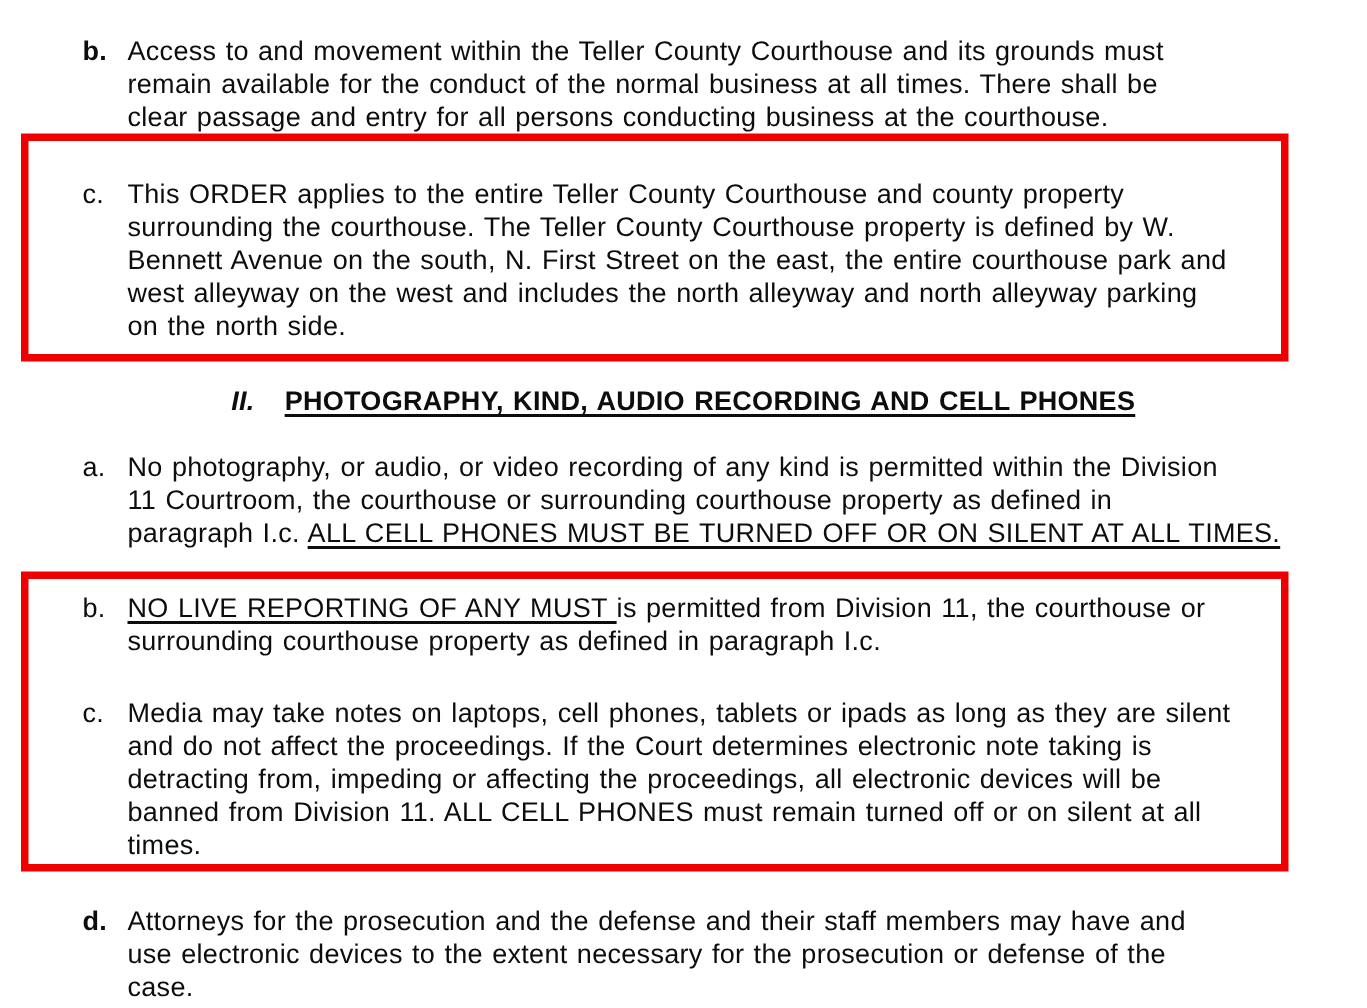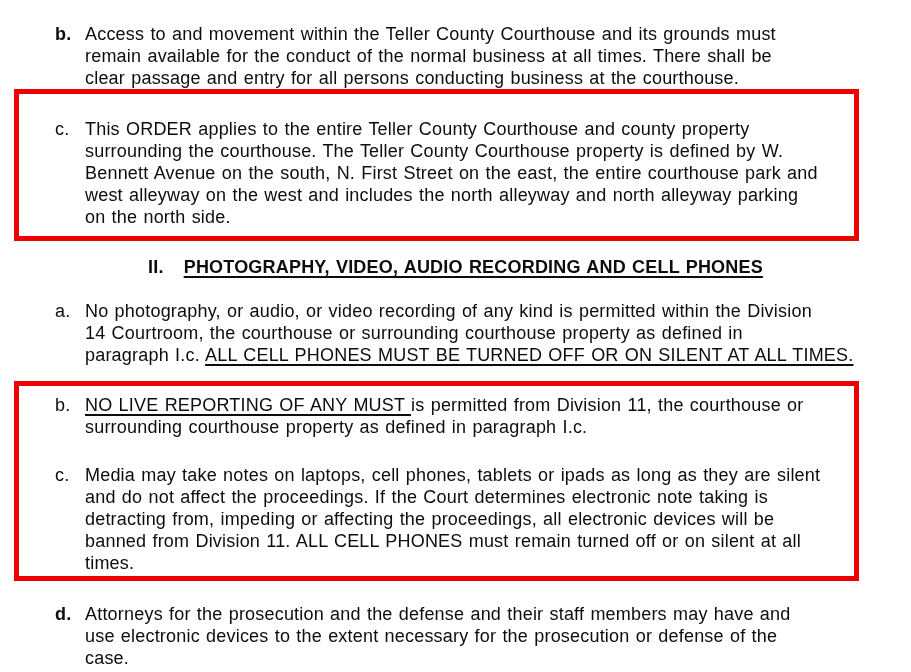--- a/index.html
+++ b/index.html
@@ -46,21 +46,21 @@
     margin-right: 14px;
   }
   .box1 { margin-top: 0px; padding-top: 24px; padding-bottom: 8px; }
   .box2 { margin-top: 15px; padding-top: 8px; padding-bottom: 2px; }
   .box2 .para + .para { margin-top: 26px; }
   .section-heading {
     margin-top: 15px;
     text-align: center;
     font-weight: 700;
   }
-  .section-heading .numeral { margin-right: 20px; }
+  .section-heading .numeral { margin-right: 20px; font-style: italic; }
   .section-heading .title {
     text-decoration: underline;
     text-decoration-thickness: 2px;
     text-underline-offset: 3px;
   }
   .u {
     text-decoration: underline;
     text-decoration-thickness: 1.5px;
     text-underline-offset: 3px;
     text-align: right;
@@ -85,27 +85,27 @@
       <span class="marker">c.</span>
       <span class="ptext">This ORDER applies to the entire Teller County Courthouse and county property
 surrounding the courthouse.  The Teller County Courthouse property is defined by W.
 Bennett Avenue on the south, N. First Street on the east, the entire courthouse park and
 west alleyway on the west and includes the north alleyway and north alleyway parking
 on the north side.</span>
     </div>
   </div>
 
   <div class="section-heading">
-    <span class="numeral">II.</span><span class="title">PHOTOGRAPHY, VIDEO, AUDIO RECORDING AND CELL PHONES</span>
+    <span class="numeral">II.</span><span class="title">PHOTOGRAPHY, KIND, AUDIO RECORDING AND CELL PHONES</span>
   </div>
 
   <div class="para outer-para para-2a">
     <span class="marker">a.</span>
     <span class="ptext"><span>No photography, or audio, or video recording of any kind is permitted within the Division
-14 Courtroom, the courthouse or surrounding courthouse property as defined in
+11 Courtroom, the courthouse or surrounding courthouse property as defined in
 paragraph I.c.  </span><span class="u">ALL CELL PHONES MUST BE TURNED OFF OR ON SILENT AT ALL TIMES.</span></span>
   </div>
 
   <div class="hl-box box2">
     <div class="para">
       <span class="marker">b.</span>
       <span class="ptext"><span class="u">NO LIVE REPORTING OF ANY MUST </span><span>is permitted from Division 11, the courthouse or
 surrounding courthouse property as defined in paragraph I.c.</span></span>
     </div>
     <div class="para">

